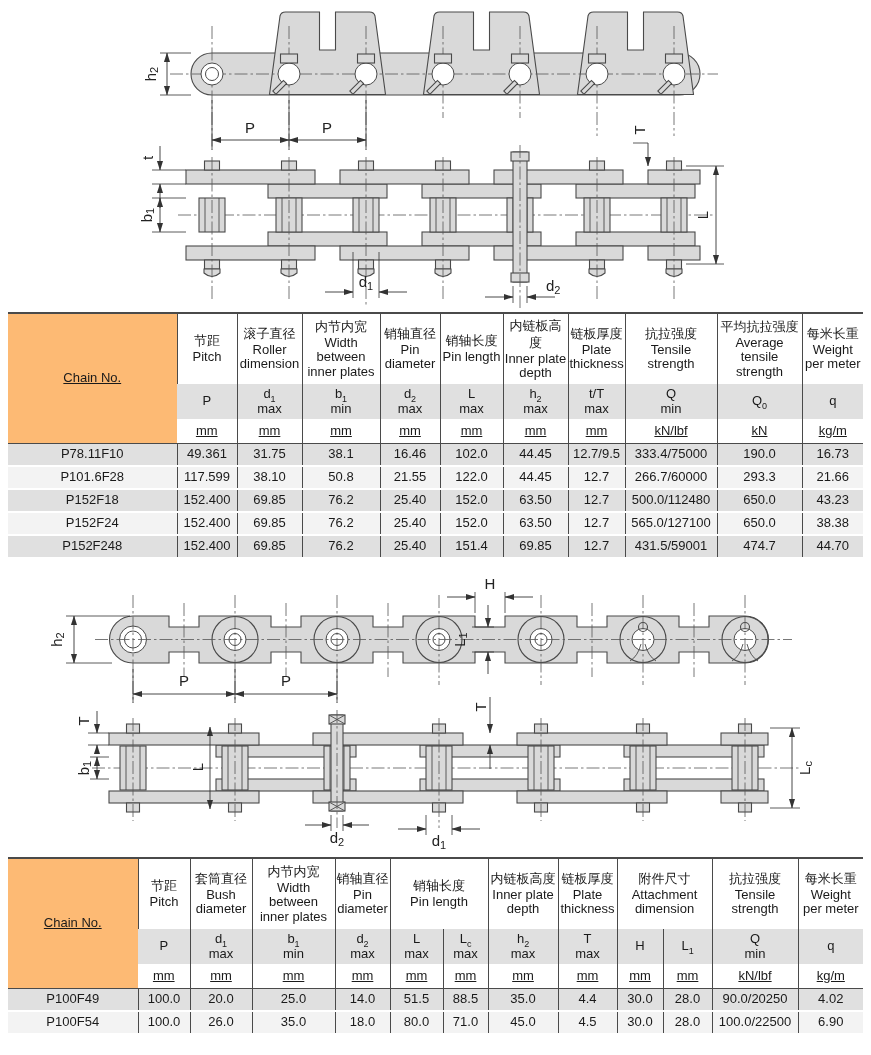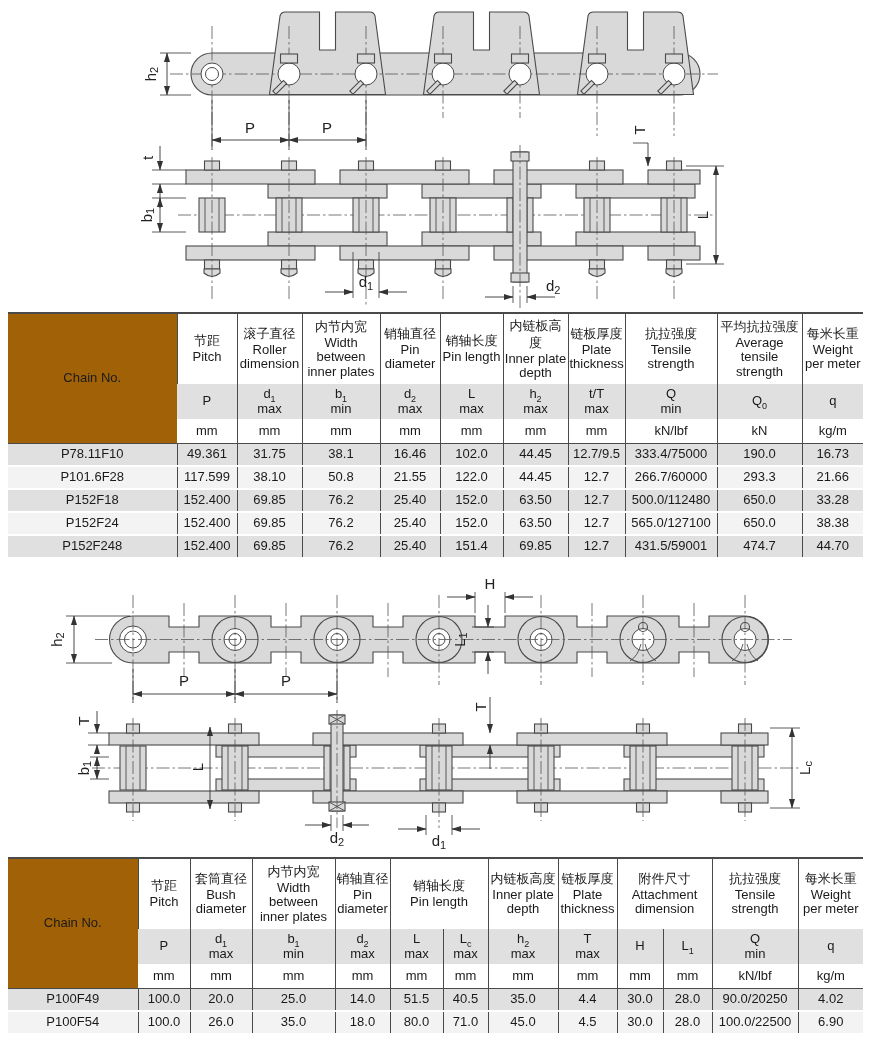--- a/index.html
+++ b/index.html
@@ -20,22 +20,22 @@
   svg .sub{font-size:11px;}
 
   
   table{border-collapse:collapse;table-layout:fixed;width:855px;margin-left:8px;
         border-top:2.5px solid #4a4a4a;font-size:13px;}
   th,td{border-left:1px solid #4a4a4a;text-align:center;vertical-align:middle;
         font-weight:normal;padding:0 1px;line-height:1.15;}
   th:first-child,td:first-child{border-left:none;}
   tr.namerow th{height:70px;}
   tr.symrow th{background:#e0e0e0;height:35px;}
-  tr.unitrow th{height:24px;border-bottom:1.5px solid #4a4a4a;}
-  th.chain-th{background:#a16207;border-bottom:1.5px solid #4a4a4a;}
+  tr.unitrow th{height:24px;border-bottom:1.5px solid #4a4a4a;text-decoration:underline;}
+  th.chain-th{background:#fdba74;border-bottom:1.5px solid #4a4a4a;text-decoration:underline;}
   tbody td{height:21px;border-bottom:2px solid #fff;}
   tbody tr:nth-child(odd){background:#e0e0e0;}
   tbody tr:nth-child(even){background:#f3f3f3;}
   .zh{line-height:1.3;}
   .en{line-height:1.1;}
   sub{font-size:9px;line-height:0;}
   .t2{margin-top:6px;}
 </style>
 </head>
 <body>
@@ -336,21 +336,21 @@
       <td>P152F18</td>
       <td>152.400</td>
       <td>69.85</td>
       <td>76.2</td>
       <td>25.40</td>
       <td>152.0</td>
       <td>63.50</td>
       <td>12.7</td>
       <td>500.0/112480</td>
       <td>650.0</td>
-      <td>33.28</td>
+      <td>43.23</td>
     </tr>
         <tr>
       <td>P152F24</td>
       <td>152.400</td>
       <td>69.85</td>
       <td>76.2</td>
       <td>25.40</td>
       <td>152.0</td>
       <td>63.50</td>
       <td>12.7</td>
@@ -662,21 +662,21 @@
     </tr>
   </thead>
   <tbody>
     <tr>
       <td>P100F49</td>
       <td>100.0</td>
       <td>20.0</td>
       <td>25.0</td>
       <td>14.0</td>
       <td>51.5</td>
-      <td>40.5</td>
+      <td>88.5</td>
       <td>35.0</td>
       <td>4.4</td>
       <td>30.0</td>
       <td>28.0</td>
       <td>90.0/20250</td>
       <td>4.02</td>
     </tr>
         <tr>
       <td>P100F54</td>
       <td>100.0</td>

